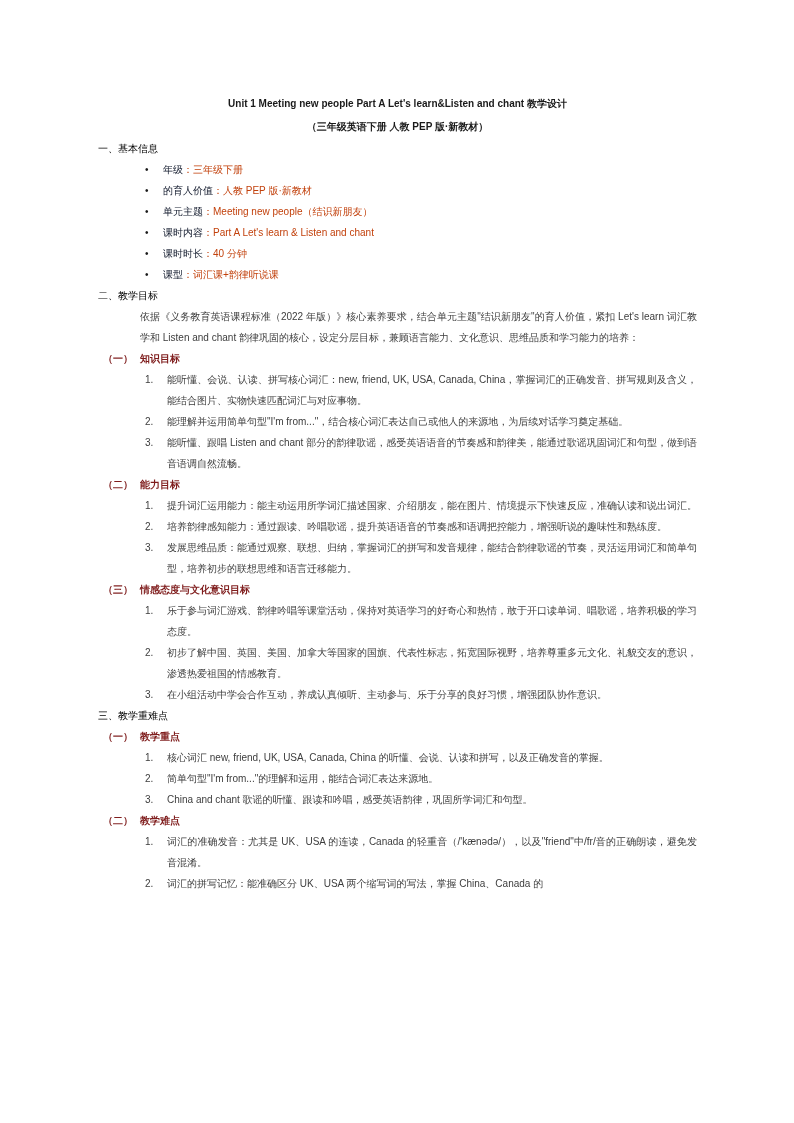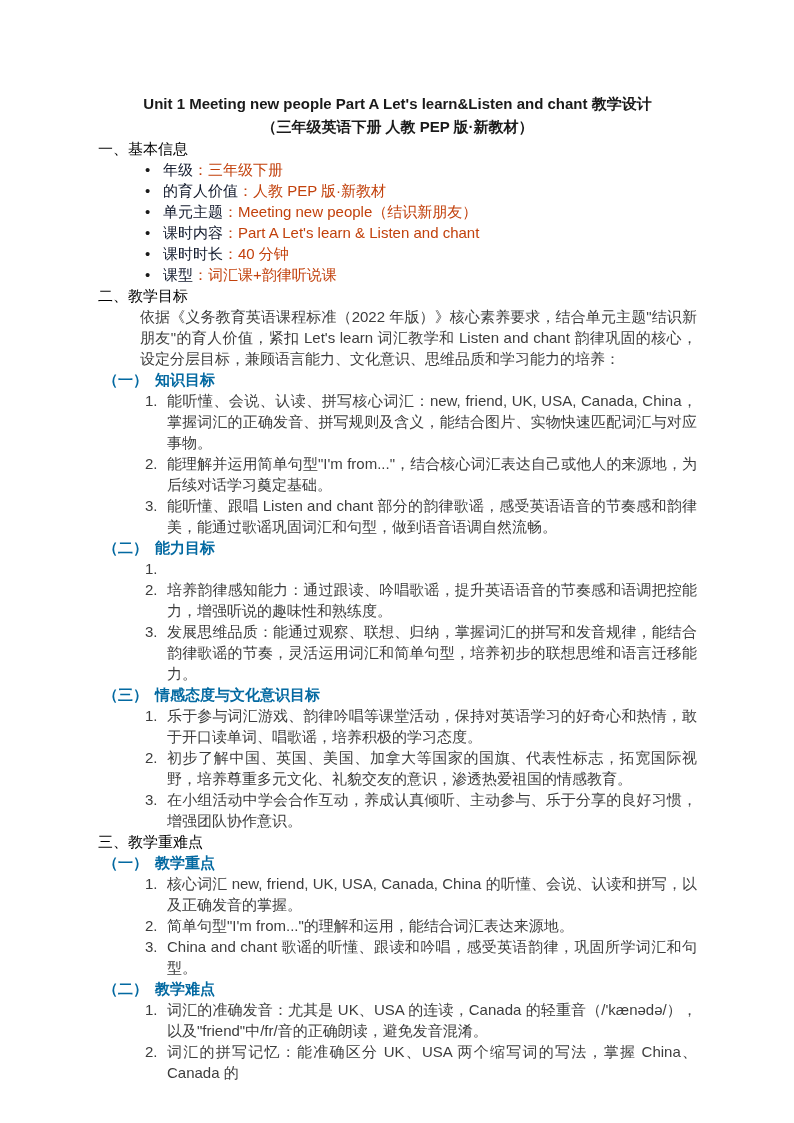--- a/index.html
+++ b/index.html
@@ -2,33 +2,33 @@
 <html><head>
 <meta charset="utf-8">
 <style>
   html,body { margin:0; padding:0; background:#ffffff; }
   .page {
     width:794px; height:1123px;
     background:#ffffff;
     box-sizing:border-box;
     padding:92px 97px 0 98px;
     font-family:"Liberation Sans","DejaVu Sans",sans-serif;
-    font-size:15px;
+    font-size:10px;
     line-height:21px;
     color:#3d3d3d;
     overflow:hidden;
   }
   .title-line { text-align:center; font-weight:bold; color:#1a1a1a; line-height:23px; }
   .h1 { font-weight:normal; color:#000000; }
   .bullet-item { display:flex; padding-left:47px; }
   .bullet-dot { width:18px; flex-shrink:0; color:#1a1a1a; }
   .bullet-label { font-weight:normal; color:#0f172a; white-space:nowrap; }
   .bullet-value { color:#c2410c; }
   .para { text-align:justify;margin-left:42px; }
-  .subhead { padding-left:5px; font-weight:bold; color:#0369a1; }
+  .subhead { padding-left:5px; font-weight:bold; color:#7f1d1d; }
   .subhead .sub-title { margin-left:7px; }
   .num-item { display:flex; padding-left:47px; }
   .num { width:22px; flex-shrink:0; }
   .num-text { flex:1; text-align:justify; }
 </style>
 </head>
 <body>
 
 <div class="page">
 
@@ -80,20 +80,21 @@
     <div class="num-item">
       <span class="num">3.</span>
       <span class="num-text">能听懂、跟唱 Listen and chant 部分的韵律歌谣，感受英语语音的节奏感和韵律美，能通过歌谣巩固词汇和句型，做到语音语调自然流畅。</span>
     </div>
   </div>
 
   <div class="subhead"><span>（二）</span><span class="sub-title">能力目标</span></div>
   <div>
     <div class="num-item">
       <span class="num">1.</span>
+      <span class="num-text">提升词汇运用能力：能主动运用所学词汇描述国家、介绍朋友，能在图片、情境提示下快速反应，准确认读和说出词汇。</span>
     </div>
     <div class="num-item">
       <span class="num">2.</span>
       <span class="num-text">培养韵律感知能力：通过跟读、吟唱歌谣，提升英语语音的节奏感和语调把控能力，增强听说的趣味性和熟练度。</span>
     </div>
     <div class="num-item">
       <span class="num">3.</span>
       <span class="num-text">发展思维品质：能通过观察、联想、归纳，掌握词汇的拼写和发音规律，能结合韵律歌谣的节奏，灵活运用词汇和简单句型，培养初步的联想思维和语言迁移能力。</span>
     </div>
   </div>

